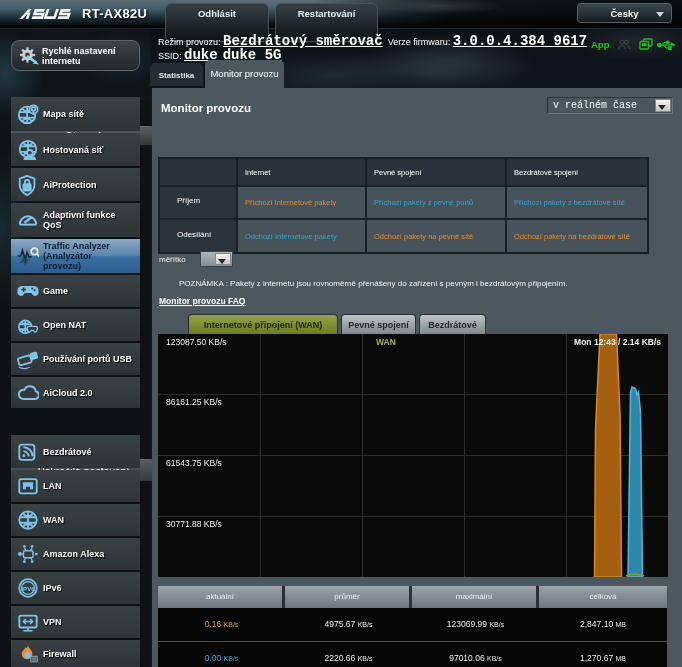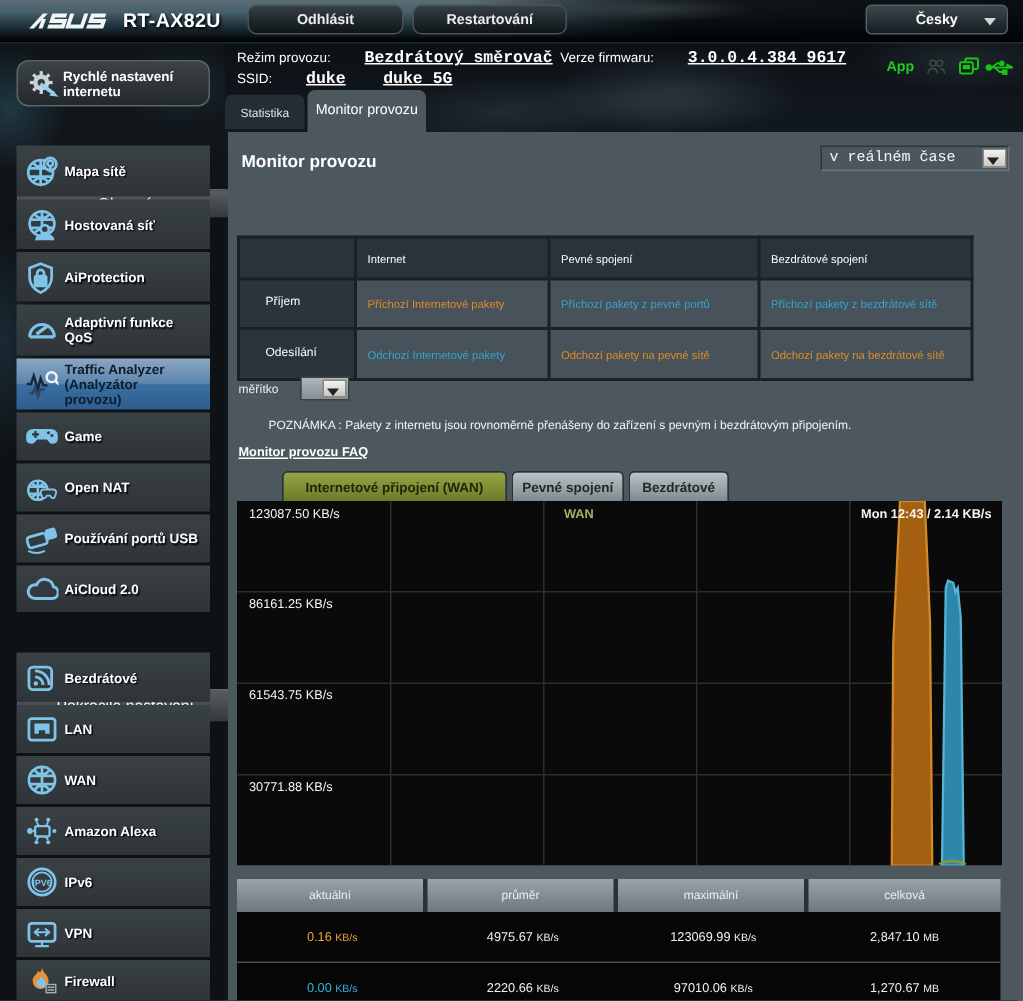--- a/index.html
+++ b/index.html
@@ -16,34 +16,34 @@
   linear-gradient(#0a0e11,#121920);}
 
 #topbar{left:0;top:0;width:682px;height:27px;
  background:
   radial-gradient(ellipse 90px 12px at 440px 6px, rgba(70,80,86,.55), rgba(0,0,0,0) 70%),
   linear-gradient(90deg, rgba(0,0,0,0) 0 46%, rgba(2,4,5,.82) 66%, rgba(2,4,5,.9)),
   linear-gradient(180deg, #5c6c74 0, #47606c 30%, #1d3139 65%, #0a1216 90%, #000);}
 #topline{left:0;top:27px;width:682px;height:1px;background:#000;}
 #model{left:82px;top:6px;color:#fff;font-size:13px;font-weight:bold;letter-spacing:.3px;
  text-shadow:1px 1px 2px #000;}
-.tbtn{top:3px;height:20px;border-radius:6px;color:#e8eef1;font-size:9.5px;font-weight:bold;
+.tbtn{top:3px;height:39px;border-radius:6px;color:#e8eef1;font-size:9.5px;font-weight:bold;
  background:linear-gradient(180deg,#353f45,#0e1418);border:1px solid #485257;
  text-align:center;line-height:20px;box-sizing:border-box;}
 #btn1{left:165px;width:104px;}
 #btn2{left:275px;width:103px;}
 #lang{left:577px;top:3px;width:95px;height:20px;border-radius:4px;
  background:linear-gradient(180deg,#3b464c,#161d21);border:1px solid #555f66;
  color:#fff;font-size:9.5px;font-weight:bold;line-height:20px;text-align:center;box-sizing:border-box;}
 #lang .arr{position:absolute;right:7px;top:8px;width:0;height:0;
  border-left:4px solid transparent;border-right:4px solid transparent;border-top:5px solid #cfd6da;}
 
 .bl{color:#fff;font-size:9px;}
 
-.blink{color:#fff;font-weight:bold;text-decoration:underline;font-family:"Liberation Mono",monospace;font-size:11px;margin-left:20px;}
+.blink{color:#fff;font-weight:bold;text-decoration:underline;font-family:"Liberation Mono",monospace;font-size:14px;}
 #bline1{left:158px;top:33px;}
 #bline2{left:158px;top:47px;}
 #appico{left:591px;top:39px;color:#1ecb1e;font-size:9.5px;font-weight:bold;}
 
 #sidebar{left:0;top:28px;width:150px;height:639px;
  background:
   radial-gradient(ellipse 55px 60px at 6px 45px, rgba(48,90,106,.5), rgba(0,0,0,0) 70%),
   radial-gradient(ellipse 40px 110px at 2px 200px, rgba(46,88,108,.35), rgba(0,0,0,0) 70%),
   radial-gradient(ellipse 60px 40px at 120px 30px, rgba(40,72,86,.35), rgba(0,0,0,0) 70%),
   linear-gradient(180deg,rgba(20,26,30,.4),#0e1215 140px);}
@@ -55,21 +55,21 @@
  background:linear-gradient(180deg,#575e61,#34393c);border:1px solid #61696d;border-bottom:none;
  color:#fff;font-size:10.5px;text-align:center;line-height:19px;margin-top:48px;}
 .mi{left:11px;width:129px;box-sizing:border-box;background:linear-gradient(180deg,#3a4145,#2e3438);
  color:#fff;font-size:9px;font-weight:bold;}
 .mi .tx{position:absolute;left:32px;top:50%;transform:translateY(-50%);line-height:10px;text-shadow:1px 1px 1px #000;}
 .mi svg{position:absolute;left:6px;top:50%;transform:translateY(-50%);}
 .sel{background:linear-gradient(180deg,#8ba6c0,#5d86ae 48%,#3a6fa0 52%,#2d5e8f);}
 .sel .tx{color:#0d1c2e;text-shadow:none;}
 
 #tab1{left:150px;top:63px;width:53px;height:23px;background:#242d32;border-radius:5px 5px 0 0;
- color:#dfe7ea;font-size:8px;text-align:center;line-height:25px;}
+ color:#dfe7ea;font-size:8px;text-align:center;line-height:25px;font-weight:bold;}
 #tab2{left:205px;top:60px;width:79px;height:28px;background:#4d585e;border-radius:5px 5px 0 0;
  color:#fff;font-size:9.5px;text-align:center;line-height:28px;}
 
 #panel{left:152px;top:88px;width:530px;height:579px;background:#4d585e;}
 #ptitle{left:9px;top:14px;color:#fff;font-size:11.5px;font-weight:bold;}
 #sel1{left:395px;top:9px;width:126px;height:17px;background:#4b575d;box-sizing:border-box;
  border:1px solid #2c363b;border-right-color:#6b767c;border-bottom-color:#6b767c;}
 #sel1 .tx{position:absolute;left:5px;top:2px;color:#f2f7f7;font-size:10px;font-family:"Liberation Mono",monospace;}
 .selbtn{position:absolute;right:1px;top:1px;width:16px;bottom:1px;
  background:linear-gradient(180deg,#f4f3f0,#c9c6c0);border:1px solid #888;box-sizing:border-box;}

